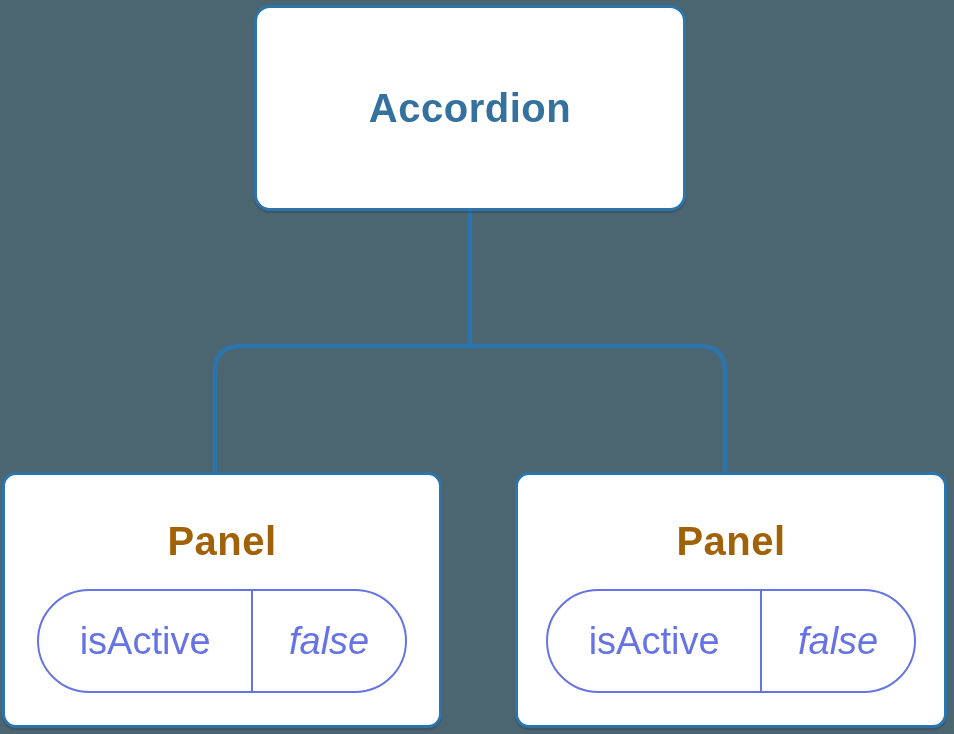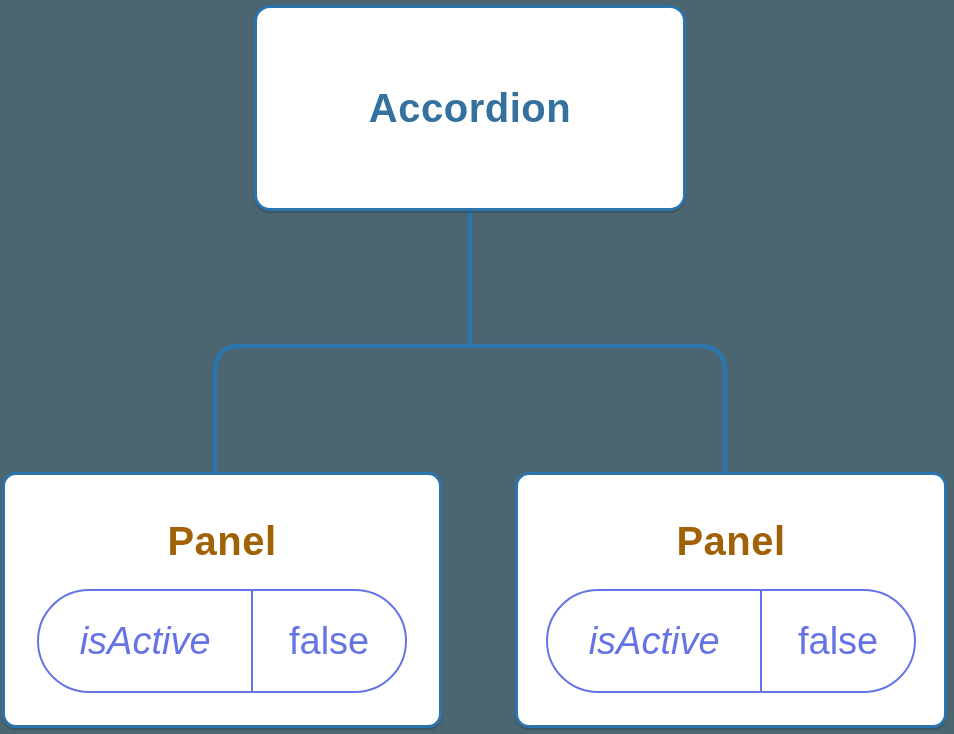--- a/index.html
+++ b/index.html
@@ -80,24 +80,25 @@
     background: #ffffff;
   }
   .pill-cell {
     display: flex;
     align-items: center;
     justify-content: center;
     color: #6673e4;
     font-size: 38px;
     font-weight: 400;
   }
-  .pill-cell.key { flex: 0 0 58%; font-style: italic; }
+  .pill-cell.key { flex: 0 0 58%; }
   .pill-cell.val {
     flex: 1 1 auto;
     border-left: 2.5px solid #6673e4;
+    font-style: italic;
   }
 </style>
 </head>
 <body>
 
 <div class="canvas">
 
   <svg class="connectors" viewBox="0 0 954 734">
     <path d="M470 209 L470 346" stroke="#2c75ac" stroke-width="4.5" fill="none"></path>
     <path d="M215 473 L215 372 Q215 346 241 346 L699 346 Q725 346 725 372 L725 473" stroke="#2c75ac" stroke-width="4.5" fill="none"></path>

